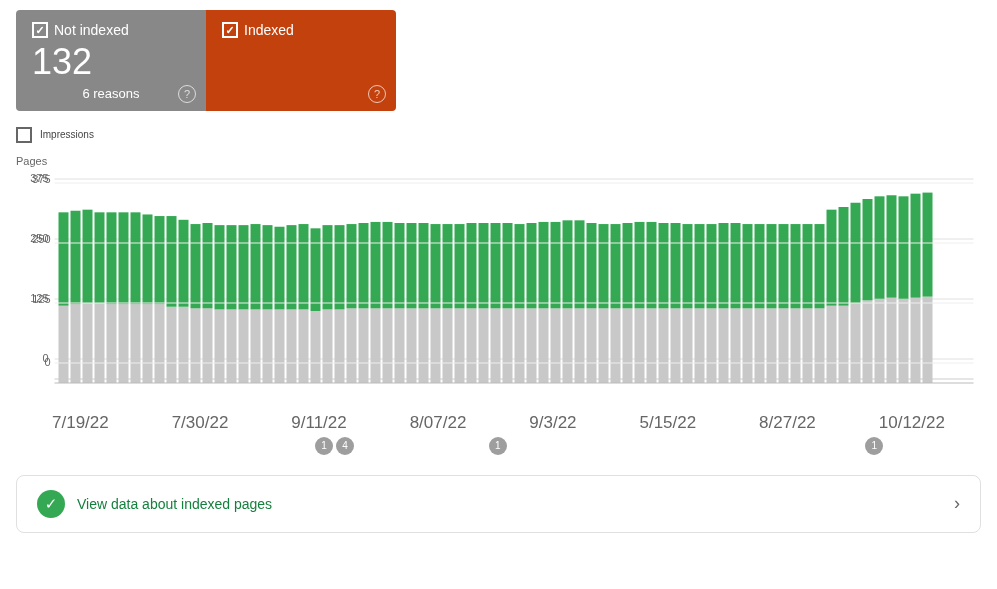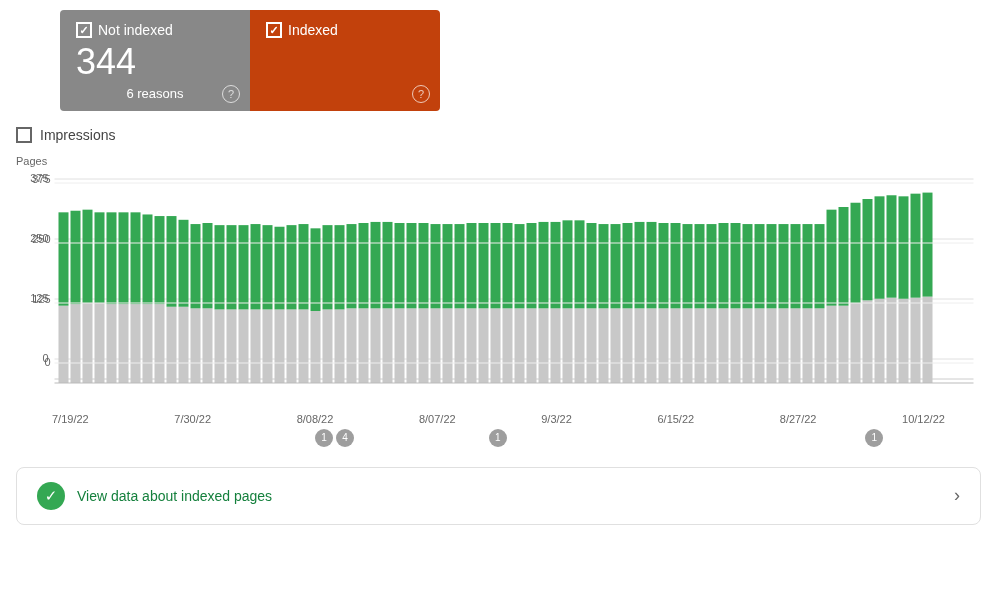--- a/index.html
+++ b/index.html
@@ -20,21 +20,20 @@
     }
     .card {
       padding: 12px 16px 10px 16px;
       min-width: 190px;
       position: relative;
       border-radius: 4px 0 0 4px;
     }
     .card-not-indexed {
       background: #888;
       border-radius: 4px 0 0 4px;
-      margin-left: 44px;
     }
     .card-indexed {
       background: #c2410c;
       border-radius: 0 4px 4px 0;
     }
     .card-header {
       display: flex;
       align-items: center;
       gap: 6px;
       margin-bottom: 4px;
@@ -96,37 +95,37 @@
       margin-bottom: 12px;
     }
     .imp-checkbox {
       width: 16px;
       height: 16px;
       border: 2px solid #666;
       background: #fff;
       flex-shrink: 0;
     }
     .imp-label {
-      font-size: 14px;
+      font-size: 10px;
       color: #444;
     }
 
     
     .chart-container {
       position: relative;
       width: 100%;
       margin-bottom: 10px;
     }
     .y-axis-label {
       font-size: 11px;
       color: #666;
       margin-bottom: 2px;
     }
     .x-label {
-      font-size: 11px;
+      font-size: 17px;
       color: #666;
       text-align: right;
     }
 
     
     .cta-card {
       border: 1px solid #e0e0e0;
       border-radius: 8px;
       padding: 14px 20px;
       display: flex;
@@ -163,21 +162,21 @@
   </style>
 </head>
 <body>
 
 <div class="cards-row">
   <div class="card card-not-indexed">
     <div class="card-header">
       <div class="card-checkbox card-checkbox-checked"></div>
       <span class="card-title">Not indexed</span>
     </div>
-    <div class="card-number">344</div>
+    <div class="card-number">132</div>
     <div class="card-subtitle">6 reasons</div>
     <div class="card-help">?</div>
   </div>
   <div class="card card-indexed">
     <div class="card-header">
       <div class="card-checkbox card-checkbox-checked"></div>
       <span class="card-title">Indexed</span>
     </div>
     <div class="card-help">?</div>
   </div>
@@ -366,24 +365,24 @@
       <text x="32" y="10" text-anchor="end" font-size="11" fill="#666">375</text>
       <text x="32" y="70" text-anchor="end" font-size="11" fill="#666">250</text>
       <text x="32" y="130" text-anchor="end" font-size="11" fill="#666">125</text>
       <text x="32" y="193" text-anchor="end" font-size="11" fill="#666">0</text>
     </svg>
 </div>
 
 <div style="display:flex; justify-content:space-between; padding:0 36px 0 36px; margin-top:-10px;">
   <span class="x-label">7/19/22</span>
   <span class="x-label">7/30/22</span>
-  <span class="x-label">8/08/22</span>
+  <span class="x-label">9/11/22</span>
   <span class="x-label">8/07/22</span>
   <span class="x-label">9/3/22</span>
-  <span class="x-label">6/15/22</span>
+  <span class="x-label">5/15/22</span>
   <span class="x-label">8/27/22</span>
   <span class="x-label">10/12/22</span>
 </div>
 
 <div style="position:relative; height:22px; margin-top:4px; padding-left:36px;">
 
   <div style="position:absolute; left:31%; display:flex; gap:3px;">
     <div style="width:18px;height:18px;border-radius:50%;background:#9e9e9e;color:#fff;font-size:10px;display:flex;align-items:center;justify-content:center;">1</div>
     <div style="width:18px;height:18px;border-radius:50%;background:#9e9e9e;color:#fff;font-size:10px;display:flex;align-items:center;justify-content:center;">4</div>
   </div>

